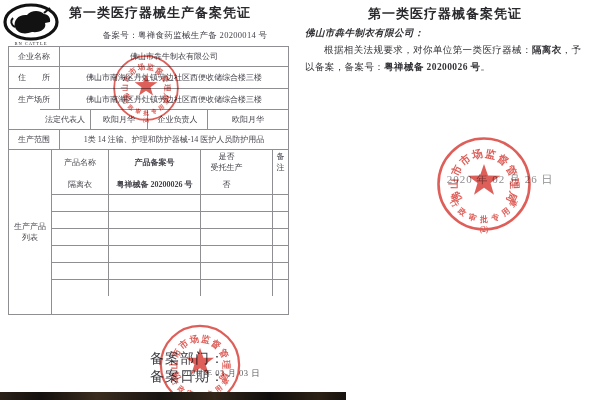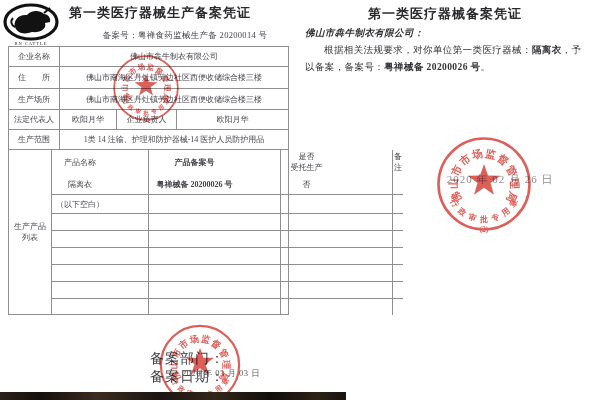--- a/index.html
+++ b/index.html
@@ -15,21 +15,21 @@
   .trow:first-child{border-top:none;}
   .cell{border-left:1px solid #8f8f93;box-sizing:border-box;display:flex;align-items:center;
         justify-content:center;text-align:center;padding:1px 2px;overflow:hidden;}
   .cell:first-child{border-left:none;}
   .w50{width:50px;flex:none;}
   .w57{width:57px;flex:none;}
   .w60{width:60px;flex:none;}
   .w42{width:42px;flex:none;}
   .flex1{flex:1;}
   .subtbl{flex:1;display:flex;flex-direction:column;border-left:1px solid #8f8f93;box-sizing:border-box;}
-  .prow{display:flex;border-top:1px solid #8f8f93;box-sizing:border-box;gap:40px;}
+  .prow{display:flex;border-top:1px solid #8f8f93;box-sizing:border-box;}
   .prow:first-child{border-top:none;}
   .pcell{border-left:1px solid #8f8f93;box-sizing:border-box;display:flex;align-items:center;
          justify-content:center;text-align:center;white-space:pre-line;overflow:hidden;padding:0 1px;}
   .pcell:first-child{border-left:none;}
   .c0{width:56px;flex:none;}
   .c1{width:92px;flex:none;font-weight:bold;}
   .c2{width:52px;flex:none;}
   .c3{flex:1;margin-left:20px;}
   
   .small-label{font-size:14px;color:#3f3f46;letter-spacing:1px;margin-left:22px;}
@@ -70,21 +70,21 @@
         <div class="cell flex1">佛山市犇牛制衣有限公司</div>
       </div>
       <div class="trow" style="height:22px;">
         <div class="cell w50">住　　所</div>
         <div class="cell flex1">佛山市南海区丹灶镇劳边社区西便收储综合楼三楼</div>
       </div>
       <div class="trow" style="height:21px;">
         <div class="cell w50">生产场所</div>
         <div class="cell flex1">佛山市南海区丹灶镇劳边社区西便收储综合楼三楼</div>
       </div>
-      <div class="trow" style="height:20px;">
+      <div class="trow" style="height:20px;margin-left:31px;">
         <div class="cell w50">法定代表人</div>
         <div class="cell w57">欧阳月华</div>
         <div class="cell w60">企业负责人</div>
         <div class="cell flex1">欧阳月华</div>
       </div>
       <div class="trow" style="height:20px;">
         <div class="cell w50">生产范围</div>
         <div class="cell flex1">1类 14 注输、护理和防护器械-14 医护人员防护用品</div>
       </div>
       <div class="trow" style="height:165px;">
@@ -95,26 +95,20 @@
             <div class="pcell c1">产品备案号</div>
             <div class="pcell c2">是否
 受托生产</div>
             <div class="pcell c3">备注</div>
           </div>
           <div style="display:flex;flex-direction:column;flex:1;">
               <div class="prow" style="height: 20px; flex: 0 0 auto;">
                 <div class="pcell c0">隔离衣</div>
                 <div class="pcell c1">粤禅械备 20200026 号</div>
                 <div class="pcell c2">否</div>
-                <div class="pcell c3"></div>
-              </div>
-              <div class="prow" style="height: 19px; flex: 0 0 auto;">
-                <div class="pcell c0">（以下空白）</div>
-                <div class="pcell c1"></div>
-                <div class="pcell c2"></div>
                 <div class="pcell c3"></div>
               </div>
               <div class="prow" style="height: 17px; flex: 0 0 auto;">
                 <div class="pcell c0"></div>
                 <div class="pcell c1"></div>
                 <div class="pcell c2"></div>
                 <div class="pcell c3"></div>
               </div>
               <div class="prow" style="height: 17px; flex: 0 0 auto;">
                 <div class="pcell c0"></div>

